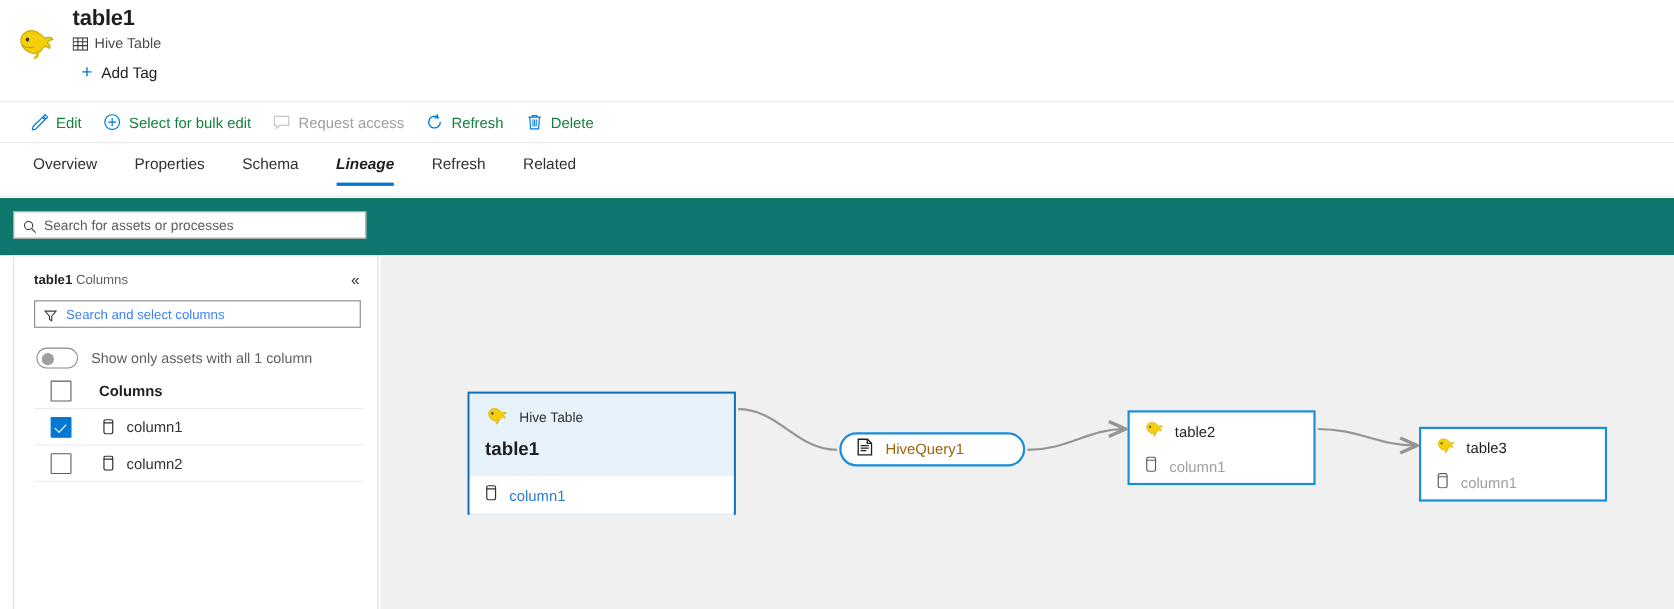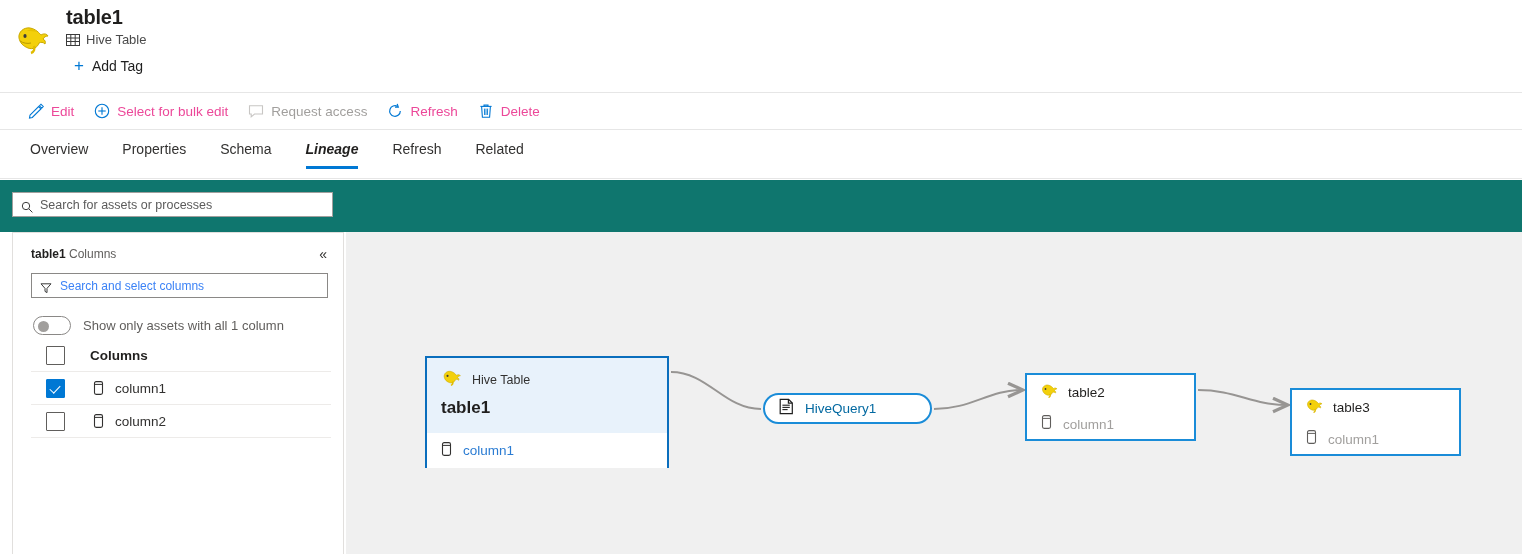--- a/index.html
+++ b/index.html
@@ -45,21 +45,21 @@
     position: absolute; left: 0; top: 92px; width: 1522px; height: 38px;
     border-top: 1px solid #e6e6e6;
     border-bottom: 1px solid #e6e6e6;
     display: flex; align-items: center;
     padding-left: 18px;
     background: #ffffff;
   }
   .cmd {
     display: flex; align-items: center; gap: 7px;
     height: 36px; padding: 0 10px;
-    font-size: 13.5px; color: #ec4899; cursor: pointer;
+    font-size: 13.5px; color: #15803d; cursor: pointer;
     white-space: nowrap;
   }
   .cmd.disabled { color: #a19f9d; cursor: default; }
   .cmd .ic { width: 16px; height: 16px; display: block; }
 
   
   .tabs {
     position: absolute; left: 0; top: 131px; width: 1522px; height: 48px;
     display: flex; align-items: center;
     padding-left: 18px;
@@ -195,21 +195,21 @@
     background: #ffffff;
   }
   .node-main .colrow .cname { margin-left: 11px; font-size: 13.5px; color: #2b7cd3; }
 
   .node-proc {
     left: 417px; top: 161px; width: 169px; height: 31px;
     border: 2.5px solid #1a8cd8; border-radius: 16px;
     background: #ffffff;
     display: flex; align-items: center; padding-left: 13px; gap: 10px;
   }
-  .node-proc .pname { font-size: 13.5px; color: #0369a1; }
+  .node-proc .pname { font-size: 13.5px; color: #a16207; }
 
   .node-tbl {
     width: 171px; height: 68px;
     background: #ffffff; border: 2.5px solid #1a8cd8;
   }
   .node-t2 { left: 679px; top: 141px; }
   .node-t3 { left: 944px; top: 156px; }
   .node-tbl .trow1 {
     height: 34px; display: flex; align-items: center; padding-left: 13px; gap: 9px;
   }

